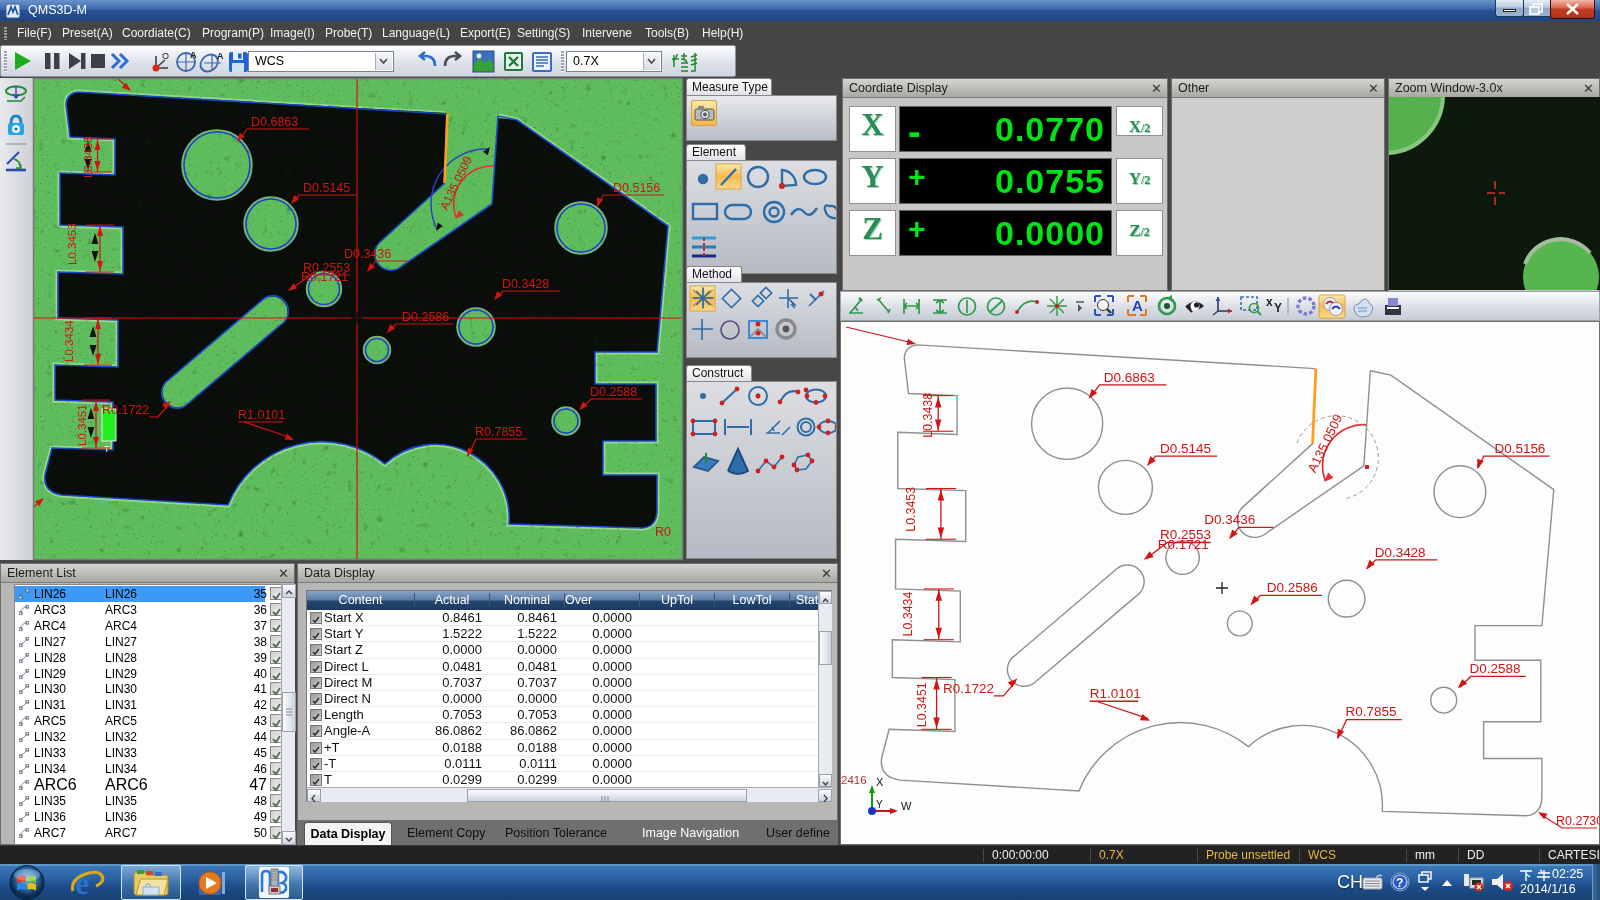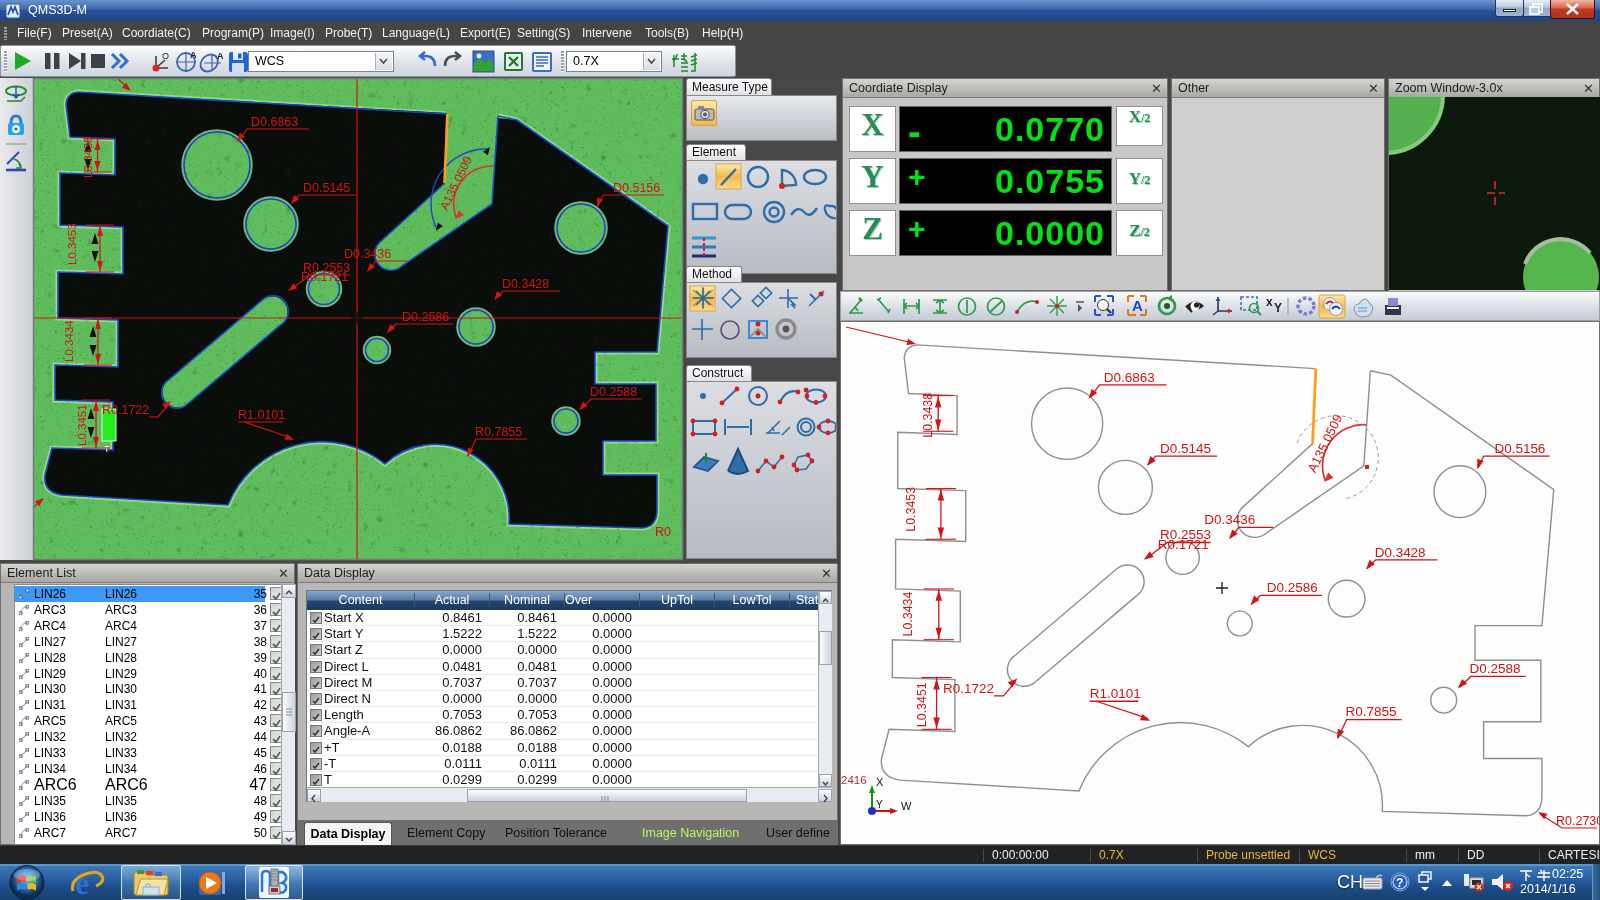--- a/index.html
+++ b/index.html
@@ -439,21 +439,21 @@
 <circle cx="70" cy="13" r="2.4" fill="#cc2222"></circle>
 </svg>
 </div>
 <div class="abs panel" style="left:842px;top:78px;width:326px;height:213px">
 <div class="panel-title">Coordiate Display<span class="x">✕</span></div>
 <div class="abs" style="left:6px;top:27px;width:47px;height:46px;background:#fff;border:1px solid #909090;text-align:center;font-size:31px;font-family:'Liberation Serif',serif;font-weight:bold;color:#2e8b57;text-shadow:1px 1px 0 #9adbb2">X</div>
 <div class="abs" style="left:56px;top:27px;width:213px;height:46px;background:#000;border:1px solid #666;color:#00e416;font-weight:bold">
       <span class="abs" style="left:8px;top:4px;font-size:38px">-</span>
       <span class="abs" style="right:6px;top:3px;font-size:34px;letter-spacing:1px">0.0770</span>
     </div>
-<div class="abs" style="left:273px;top:27px;width:47px;height:40px;background:#fff;border:1px solid #909090;text-align:center;font-size:17px;font-family:'Liberation Serif',serif;font-weight:bold;color:#2e8b57;text-shadow:1px 1px 0 #9adbb2">X<span style="font-size:12px">/2</span></div>
+<div class="abs" style="left:273px;top:27px;width:47px;height:30px;background:#fff;border:1px solid #909090;text-align:center;font-size:17px;padding-top:10px;font-family:'Liberation Serif',serif;font-weight:bold;color:#2e8b57;text-shadow:1px 1px 0 #9adbb2">X<span style="font-size:12px">/2</span></div>
 <div class="abs" style="left:6px;top:79px;width:47px;height:46px;background:#fff;border:1px solid #909090;text-align:center;font-size:31px;font-family:'Liberation Serif',serif;font-weight:bold;color:#2e8b57;text-shadow:1px 1px 0 #9adbb2">Y</div>
 <div class="abs" style="left:56px;top:79px;width:213px;height:46px;background:#000;border:1px solid #666;color:#00e416;font-weight:bold">
       <span class="abs" style="left:8px;top:1px;font-size:30px">+</span>
       <span class="abs" style="right:6px;top:3px;font-size:34px;letter-spacing:1px">0.0755</span>
     </div>
 <div class="abs" style="left:273px;top:79px;width:47px;height:46px;background:#fff;border:1px solid #909090;text-align:center;font-size:17px;padding-top:10px;font-family:'Liberation Serif',serif;font-weight:bold;color:#2e8b57;text-shadow:1px 1px 0 #9adbb2">Y<span style="font-size:12px">/2</span></div>
 <div class="abs" style="left:6px;top:131px;width:47px;height:46px;background:#fff;border:1px solid #909090;text-align:center;font-size:31px;font-family:'Liberation Serif',serif;font-weight:bold;color:#2e8b57;text-shadow:1px 1px 0 #9adbb2">Z</div>
 <div class="abs" style="left:56px;top:131px;width:213px;height:46px;background:#000;border:1px solid #666;color:#00e416;font-weight:bold">
       <span class="abs" style="left:8px;top:1px;font-size:30px">+</span>
       <span class="abs" style="right:6px;top:3px;font-size:34px;letter-spacing:1px">0.0000</span>
@@ -904,21 +904,21 @@
           </svg></div>
 <div class="abs" style="left:160px;top:1px;width:280px;height:13px;background:linear-gradient(#fdfdfe,#ccd3de);border:1px solid #9aa2b0"><svg width="280" height="11">
             <path d="M134,3 v6 M137,3 v6 M140,3 v6" stroke="#889" stroke-width="1"></path>
           </svg></div>
 </div>
     </div>
 <div class="abs" style="left:0;top:256px;width:539px;height:25px;background:#6f6f6f">
 <div class="abs" style="left:6px;top:2px;width:88px;height:23px;background:#f4f4f2;border:1px solid #555;border-bottom:none;border-radius:3px 3px 0 0;font-size:12.5px;text-align:center;padding-top:4px;color:#000;font-weight:bold">Data Display</div>
 <span class="abs" style="left:109px;top:6px;font-size:12.5px;color:#0e0e0e">Element Copy</span>
 <span class="abs" style="left:207px;top:6px;font-size:12.5px;color:#0e0e0e">Position Tolerance</span>
-<span class="abs" style="left:344px;top:6px;font-size:12.5px;color:#bef264">Image Navigation</span>
+<span class="abs" style="left:344px;top:6px;font-size:12.5px;color:#ffffff">Image Navigation</span>
 <span class="abs" style="left:468px;top:6px;font-size:12.5px;color:#0e0e0e">User define</span>
 </div>
   </div>
 <div class="abs" style="left:0;top:845px;width:1600px;height:19px;background:#222222;border-top:1px solid #3a3a3a;font-size:12px;color:#e8e8e8">
 <div class="abs" style="left:983px;top:3px;width:1px;height:13px;background:#4a4a4a"></div>
 <span class="abs" style="left:992px;top:2px;color:#f0f0f0">0:00:00:00</span>
 <div class="abs" style="left:1090px;top:3px;width:1px;height:13px;background:#4a4a4a"></div>
 <span class="abs" style="left:1099px;top:2px;color:#e8b73a">0.7X</span>
 <div class="abs" style="left:1197px;top:3px;width:1px;height:13px;background:#4a4a4a"></div>
 <span class="abs" style="left:1206px;top:2px;color:#e8b73a">Probe unsettled</span>

